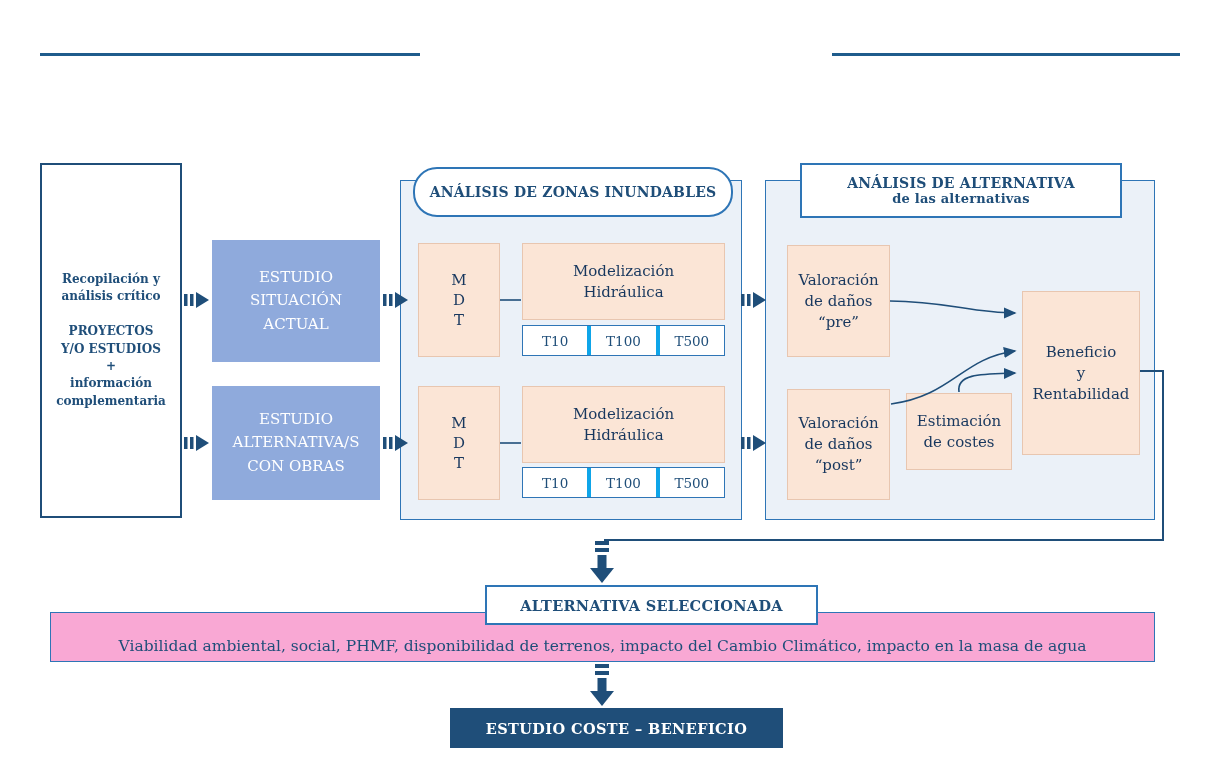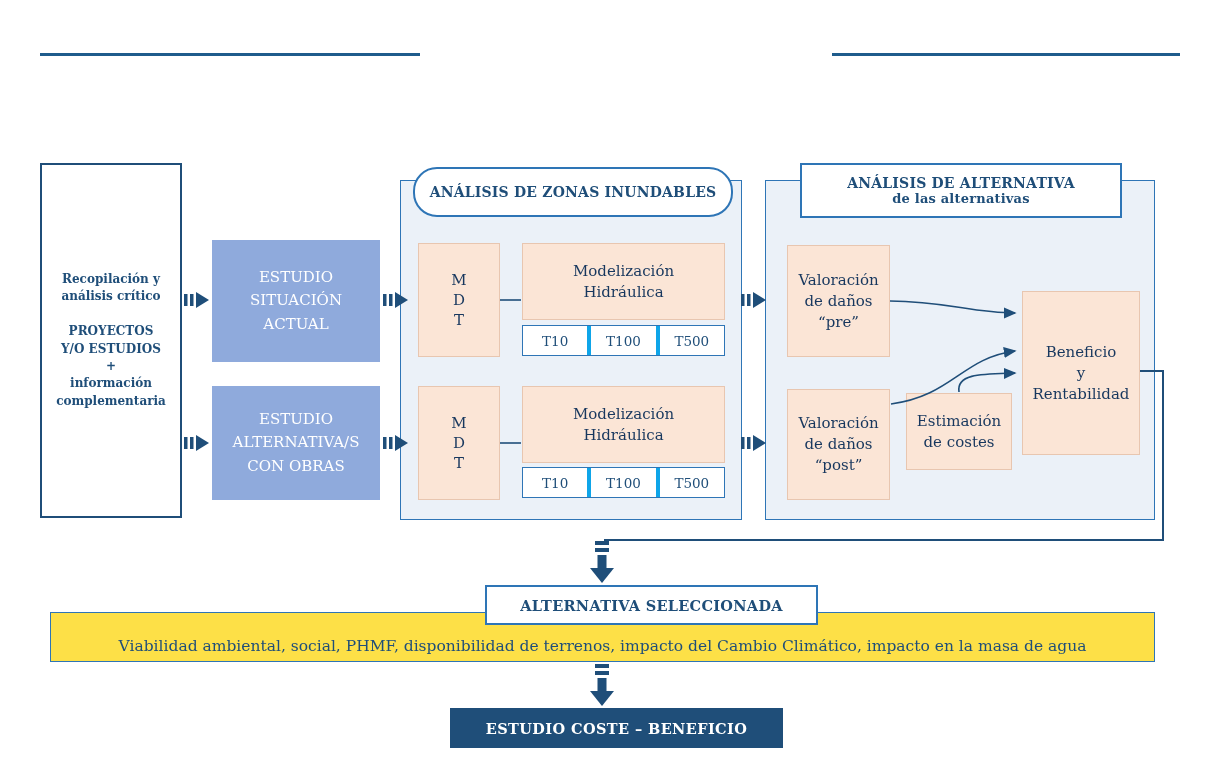--- a/index.html
+++ b/index.html
@@ -32,21 +32,21 @@
               text-align:center; font-size:15px; line-height:1.4; }
   .mdt{ line-height:1.35; }
   .t-row{ display:flex; background:#ffffff; border:1px solid #2E75B6; }
   .t-cell{ flex:1; display:flex; align-items:center; justify-content:center;
            font-size:13.5px; color:#1F4E79; border-left:4px solid #0ea5e9; }
   .t-cell:first-child{ border-left:none; }
 
   .outline-box{ background:#ffffff; border:2px solid #2E75B6; display:flex;
                 align-items:center; justify-content:center; font-weight:bold;
                 font-size:14.5px; letter-spacing:0.3px; color:#1F4E79; z-index:3; }
-  .band{ background:#fde047; border:1px solid #2E75B6; display:flex;
+  .band{ background:#f9a8d4; border:1px solid #2E75B6; display:flex;
          align-items:flex-end; justify-content:center; padding-bottom:6px;
          font-size:15.5px; color:#1F4E79; z-index:1; }
   .dark-box{ background:#1F4E79; color:#ffffff; display:flex; align-items:center;
              justify-content:center; font-weight:bold; font-size:14.5px;
              letter-spacing:0.4px; }
 
   .icon{ line-height:0; }
   .connectors{ position:absolute; left:0; top:0; pointer-events:none; z-index:5; }
   .ln{ stroke:#1F4E79; stroke-width:1.6; fill:none; }
   .ln2{ stroke:#1F4E79; stroke-width:2; fill:none; }

